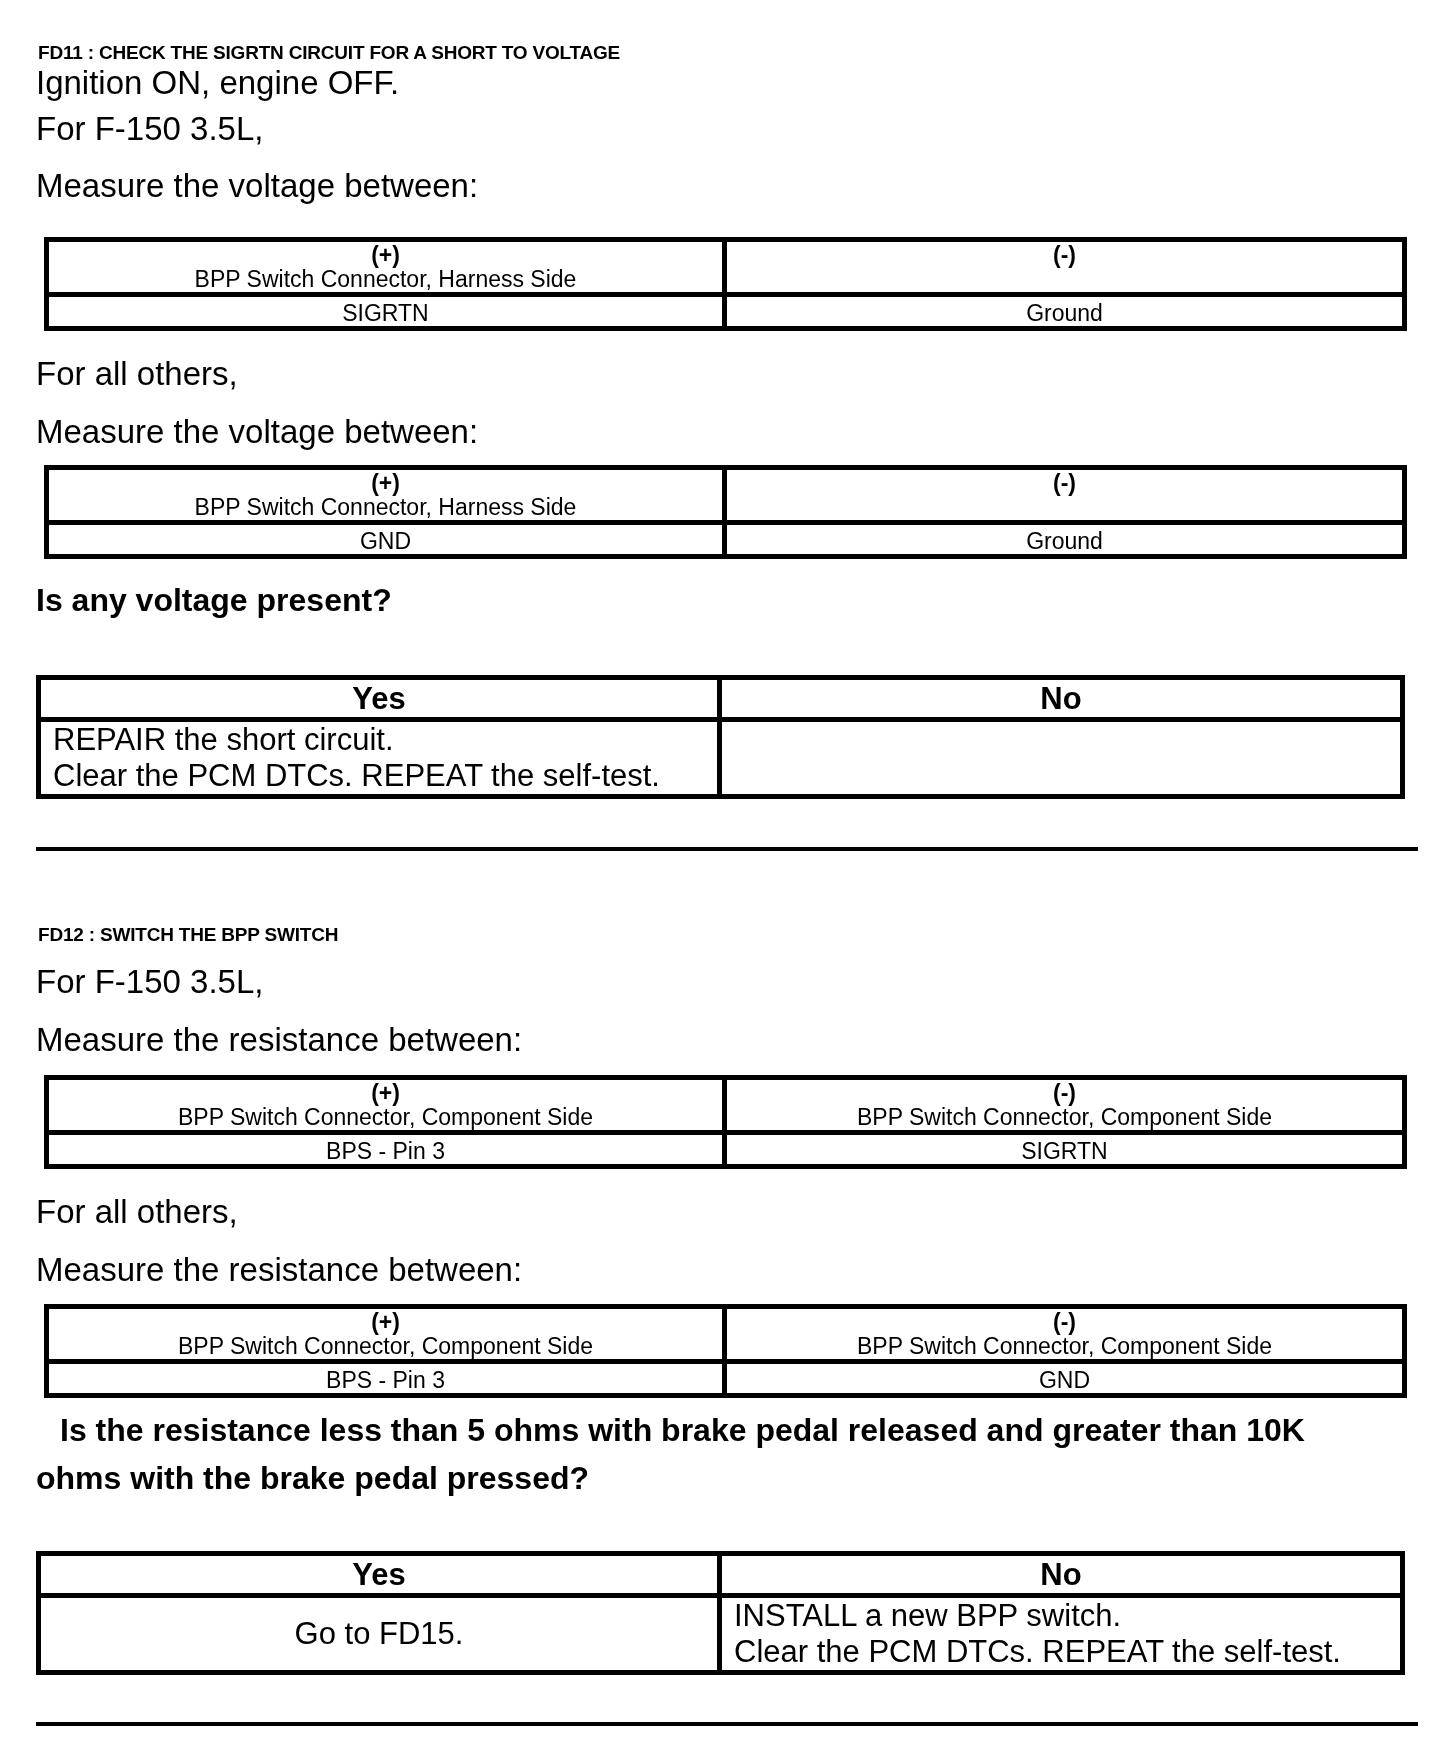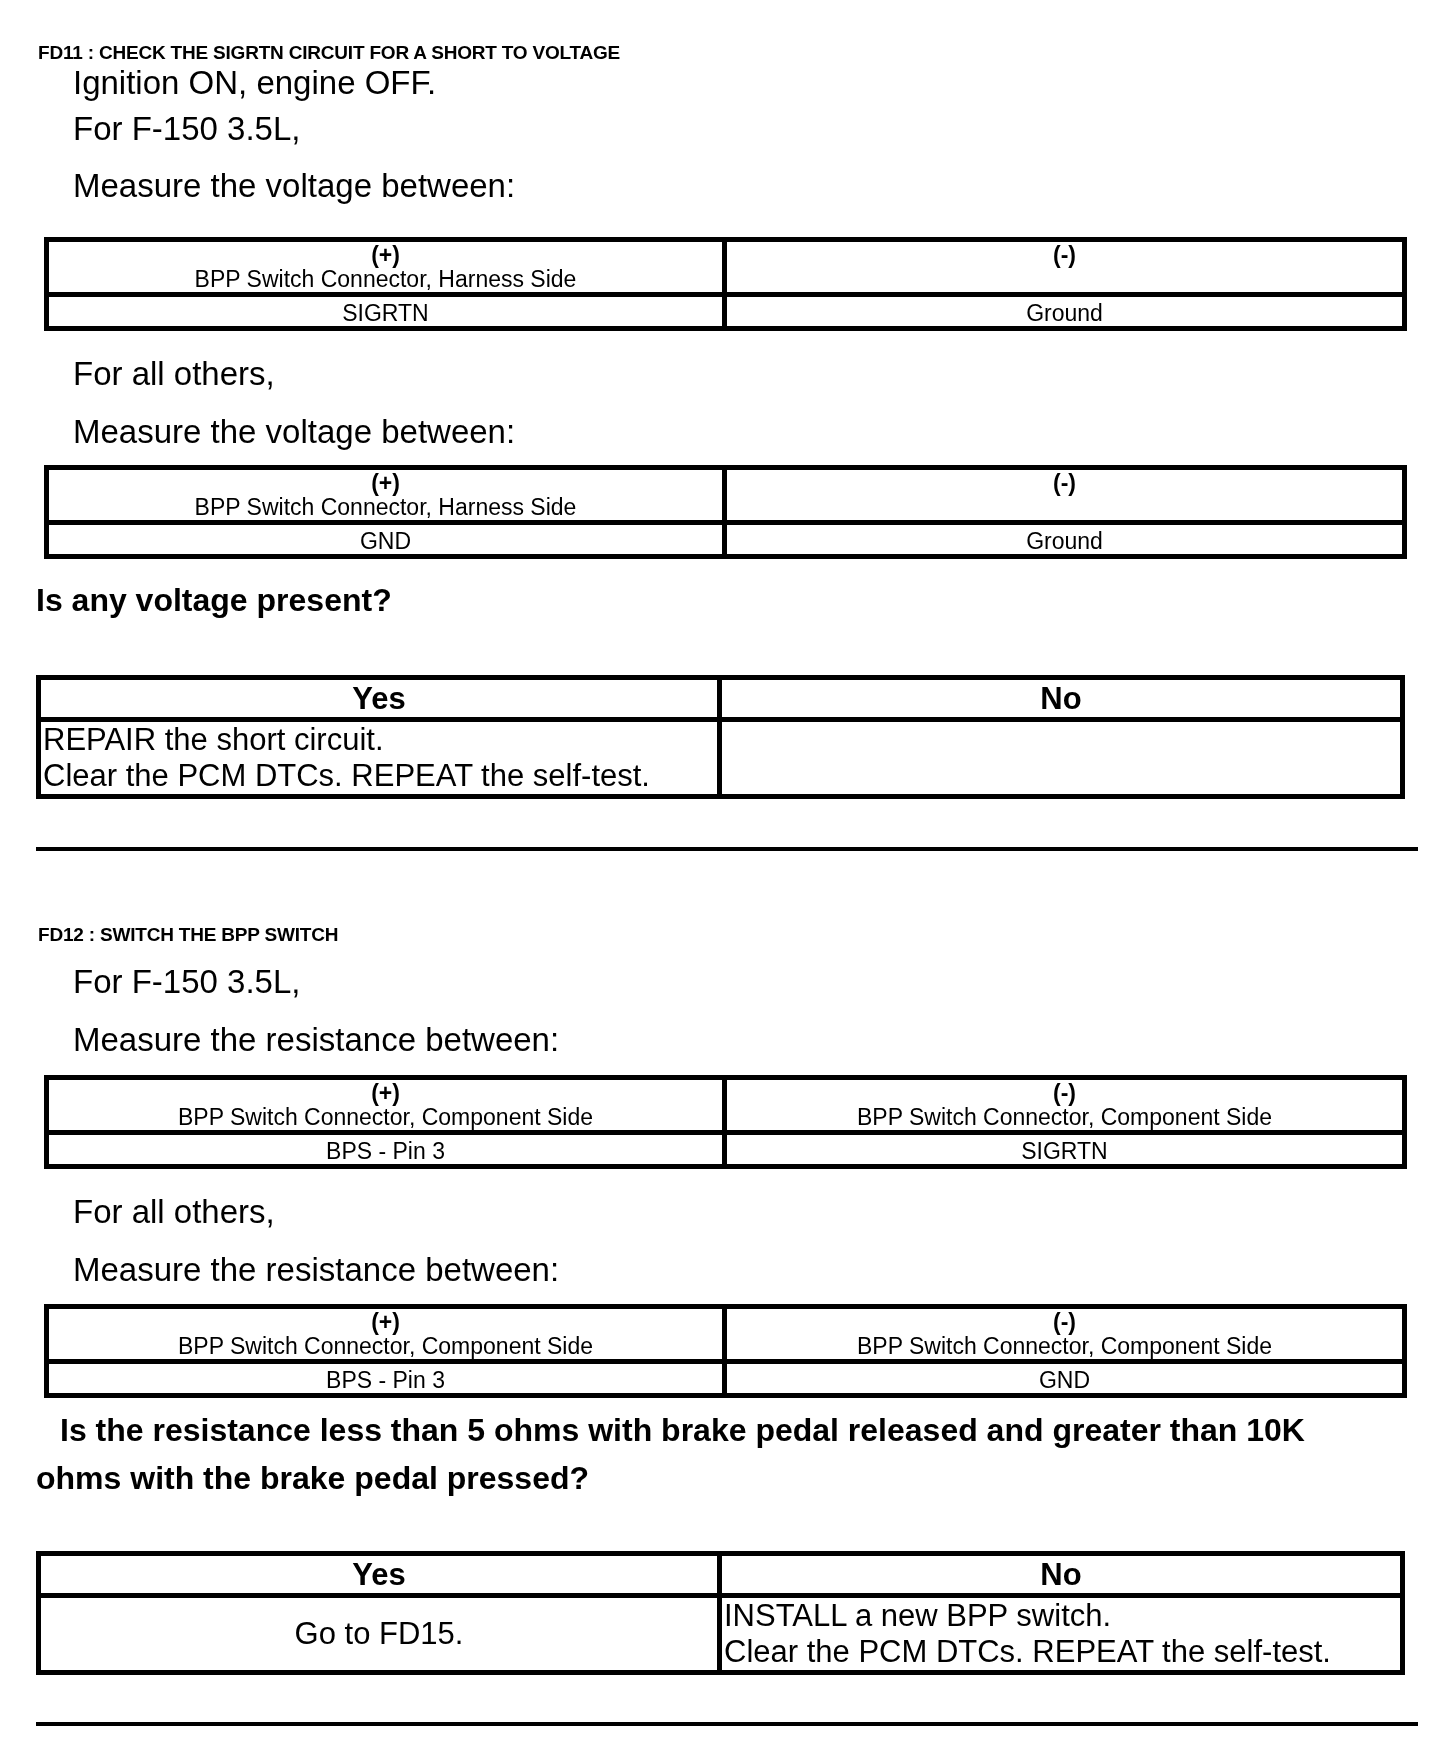--- a/index.html
+++ b/index.html
@@ -20,21 +20,20 @@
     font-weight: bold;
     font-size: 19px;
     line-height: 30px;
     left: 38px;
     letter-spacing: -0.2px;
   }
   .para {
     font-size: 33px;
     line-height: 38px;
     left: 36px;
-    margin-left: 37px;
   }
   .question {
     font-weight: bold;
     font-size: 32px;
     line-height: 37px;
     left: 36px;
   }
   
   .mtable {
     position: absolute;
@@ -102,21 +101,21 @@
     text-align: center;
     line-height: 37px;
   }
   .yntable .body .c {
     line-height: 36px;
     display: flex;
     flex-direction: column;
     justify-content: center;
   }
   .yntable .body .c.centered { text-align: center; align-items: center; }
-  .yntable .body .c.lefttext { text-align: left; padding-left: 2px; }
+  .yntable .body .c.lefttext { text-align: left; padding-left: 12px; }
 
   .separator {
     position: absolute;
     left: 36px;
     width: 1382px;
     height: 4px;
     background: #000;
   }
 </style>
 </head>

